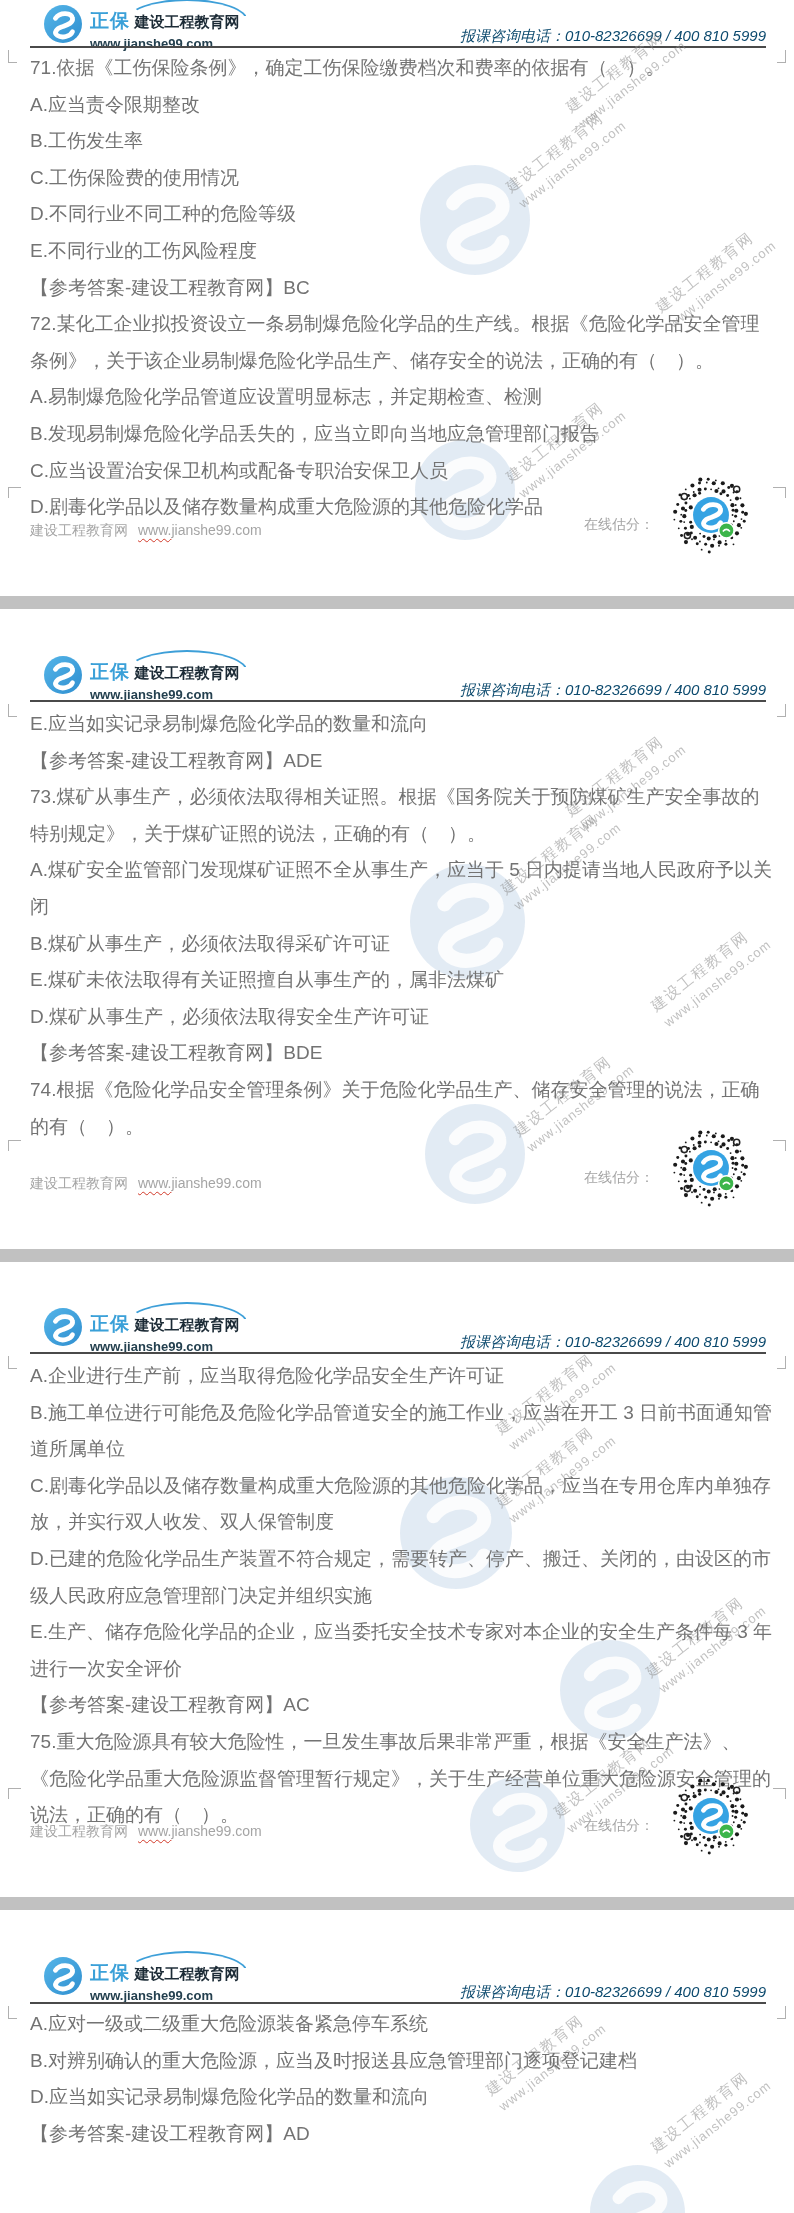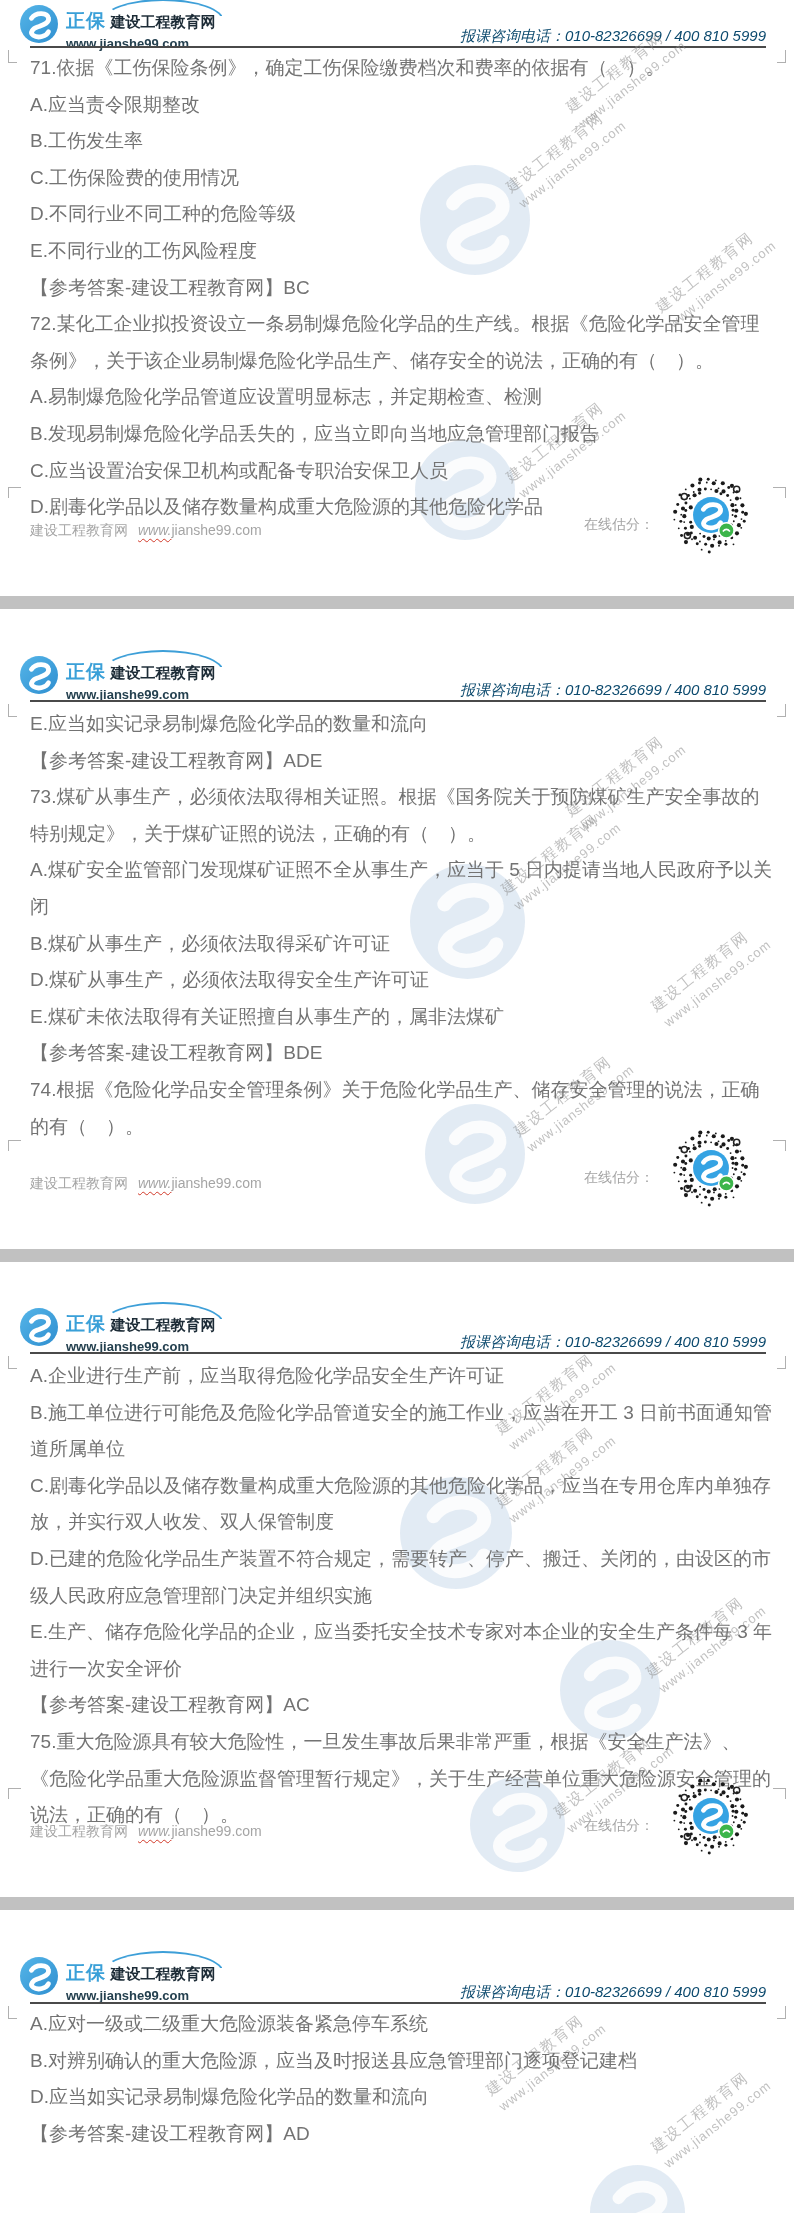--- a/index.html
+++ b/index.html
@@ -11,21 +11,21 @@
   .doc{width:794px;}
   .page{
     position:relative;
     width:794px;
     background:#ffffff;
     overflow:hidden;
   }
   .gap{width:794px;height:13px;background:#c1c1c1;}
 
   
-  .logo{position:absolute;left:20px;top:var(--lt);display:flex;align-items:flex-start;justify-content:center;}
+  .logo{position:absolute;left:44px;top:var(--lt);display:flex;align-items:flex-start;justify-content:center;}
   .logo-circle{width:38px;height:38px;border-radius:50%;
     background:linear-gradient(135deg,#55b5e8,#2f8fd0);flex:0 0 auto;}
   .logo-text{margin-left:8px;position:relative;padding-top:3px;}
   .arc{position:absolute;left:36px;top:-6px;width:118px;height:18px;
     border:2px solid transparent;border-top-color:#3d9fd8;border-radius:50%/100% 100% 0 0;}
   .brand-cn{color:#3aa0d8;font-size:19px;font-weight:bold;letter-spacing:1px;}
   .brand-main{color:#1c2b36;font-size:15px;font-weight:bold;}
   .brand-url{color:#24404f;font-size:13px;font-weight:bold;margin-top:2px;}
   .phone{position:absolute;right:28px;top:calc(var(--rt) - 19px);font-size:15px;color:#0c4a6e;font-style:italic;}
   .rule{position:absolute;left:30px;right:28px;top:var(--rt);height:2px;background:#4a4a4a;}
@@ -46,21 +46,21 @@
     color:rgba(140,140,140,.55);font-size:15px;letter-spacing:2px;
     line-height:21px;white-space:nowrap;pointer-events:none;}
   .wm .u{display:block;font-size:13px;letter-spacing:1px;}
   .wmc{position:absolute;z-index:0;border-radius:50%;background:#ccdcec;opacity:.55;
     pointer-events:none;}
   .wmc svg{display:block;width:100%;height:100%;}
 
   
   .footer-left{position:absolute;left:30px;bottom:56px;font-size:14px;color:#a5a5a5;z-index:3;}
   .footer-left .sp{display:inline-block;width:10px;}
-  .squig{text-decoration:underline wavy #d23a2a;text-decoration-thickness:1px;text-underline-offset:3px;font-style:italic;}
+  .squig{text-decoration:underline wavy #d23a2a;text-decoration-thickness:1px;text-underline-offset:3px;}
   .score{position:absolute;right:140px;bottom:62px;font-size:14px;color:#a5a5a5;z-index:3;}
   .qr{position:absolute;right:44px;bottom:42px;z-index:3;}
 </style>
 </head>
 <body>
 
 <svg width="0" height="0" style="position:absolute">
   <defs>
     <path id="swoosh" d="M12 14 C17 7 29 8 30 14 C31 19 24 21 19 23 C13 25 10 29 14 32 C19 35.5 28 33 30 28" fill="none" stroke-linecap="round"></path>
   </defs>
@@ -279,22 +279,22 @@
     <div class="rule"></div>
     <div class="tmark l"></div>
     <div class="tmark r"></div>
 
     <div class="content">
       <p class="line">E.应当如实记录易制爆危险化学品的数量和流向</p>
       <p class="line">【参考答案-建设工程教育网】ADE</p>
       <p class="line">73.煤矿从事生产，必须依法取得相关证照。根据《国务院关于预防煤矿生产安全事故的特别规定》，关于煤矿证照的说法，正确的有（　）。</p>
       <p class="line">A.煤矿安全监管部门发现煤矿证照不全从事生产，应当于 5 日内提请当地人民政府予以关闭</p>
       <p class="line">B.煤矿从事生产，必须依法取得采矿许可证</p>
+      <p class="line">E.煤矿未依法取得有关证照擅自从事生产的，属非法煤矿</p>
       <p class="line">D.煤矿从事生产，必须依法取得安全生产许可证</p>
-      <p class="line">E.煤矿未依法取得有关证照擅自从事生产的，属非法煤矿</p>
       <p class="line">【参考答案-建设工程教育网】BDE</p>
       <p class="line">74.根据《危险化学品安全管理条例》关于危险化学品生产、储存安全管理的说法，正确的有（　）。</p>
     </div>
 
     <div class="bmark l"></div>
     <div class="bmark r"></div>
     <div class="footer-left">
       <span>建设工程教育网</span><span class="sp"></span><span class="squig">www.</span><span>jianshe99.com</span>
     </div>
     <div class="score">在线估分：</div>

